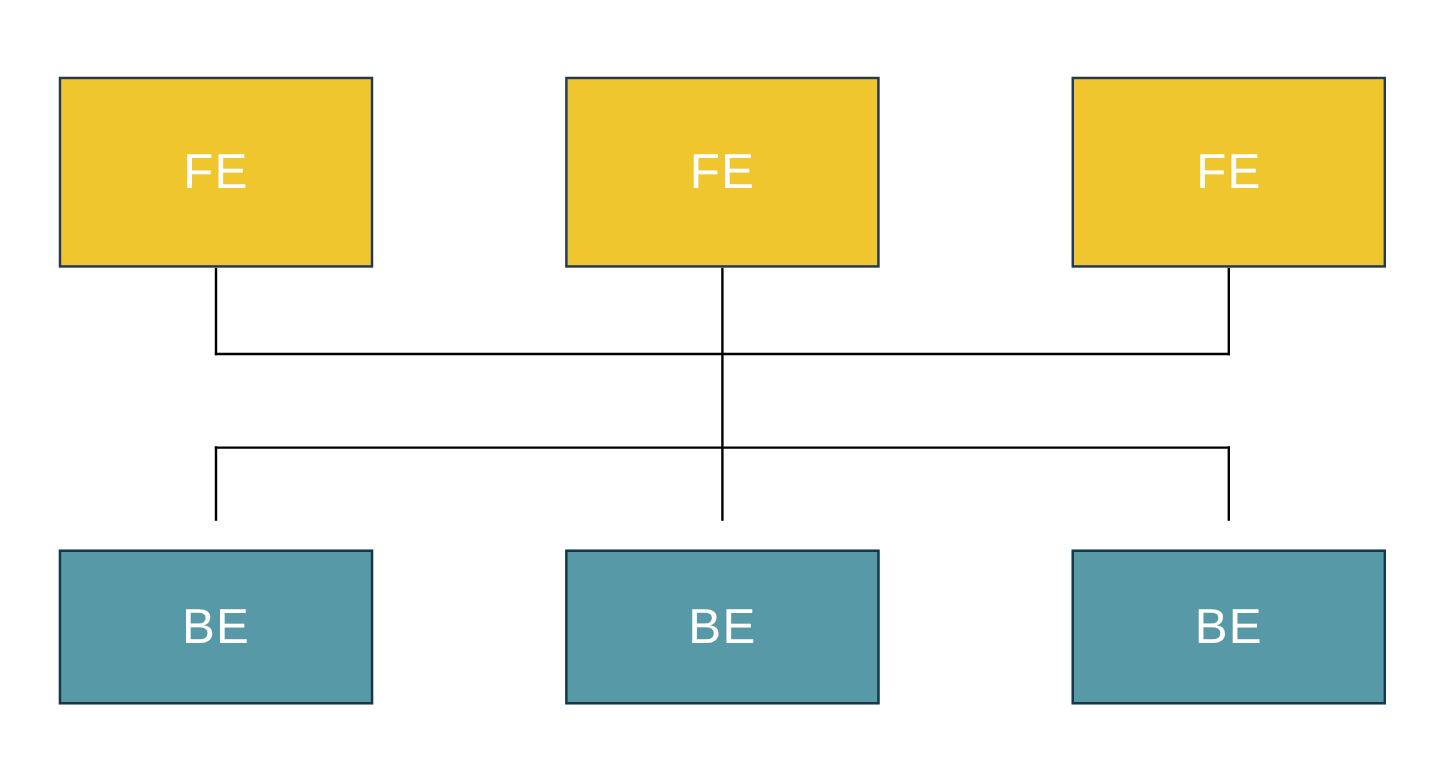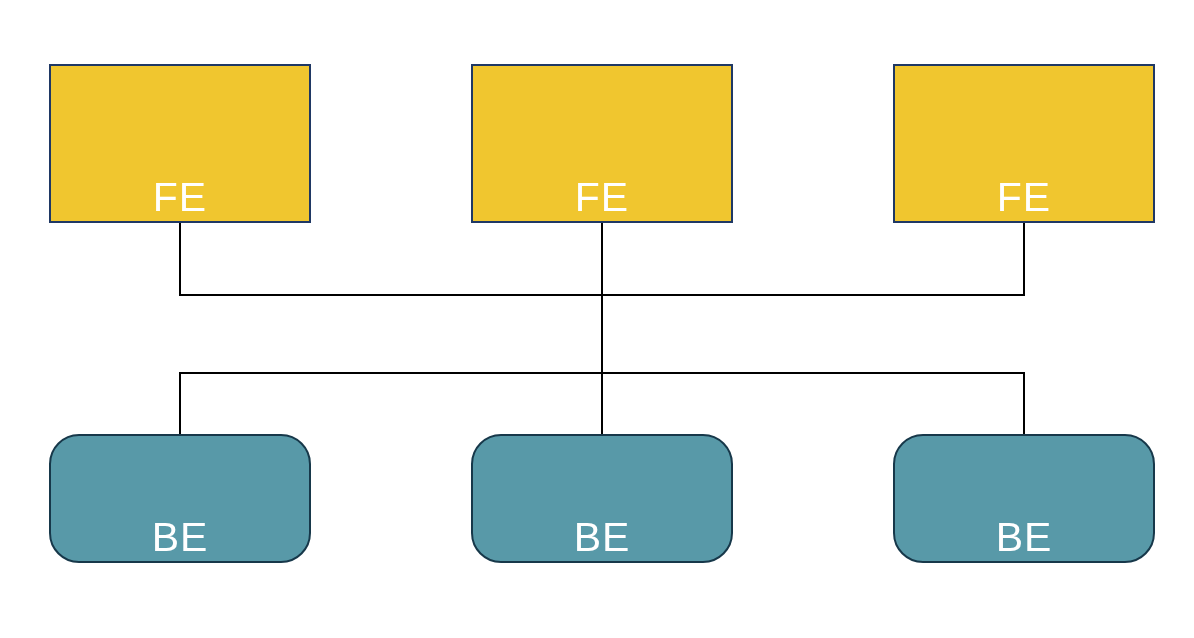--- a/index.html
+++ b/index.html
@@ -22,29 +22,29 @@
     width: 1194px;
     height: 638px;
   }
   .node {
     position: absolute;
     width: 262px;
     height: 159px;
     border: 2px solid #1F3864;
     box-sizing: border-box;
     display: flex;
-    align-items: flex-end;
+    align-items: center;
     justify-content: center;
     font-size: 41px;
     font-weight: 300;
     letter-spacing: 1px;
     color: #ffffff;
   }
   .fe-row .node, .node.fe { top: 64px; }
-  .node.be { top: 434px; height: 129px; border-radius: 30px; }
+  .node.be { top: 458px; height: 129px; }
   .pos-1 { left: 49px; }
   .pos-2 { left: 471px; }
   .pos-3 { left: 893px; }
 </style>
 </head>
 <body>
 
 <div class="canvas">
 
   <svg class="connectors" viewBox="0 0 1194 638" xmlns="http://www.w3.org/2000/svg">

